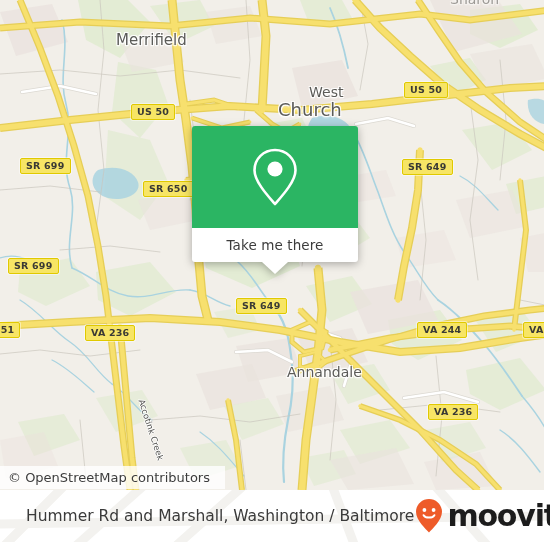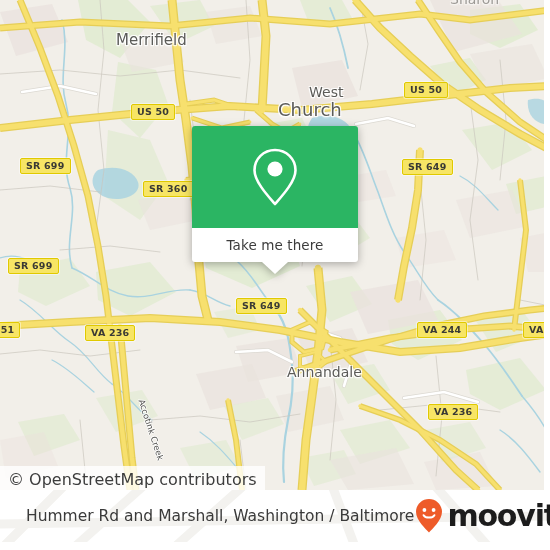--- a/index.html
+++ b/index.html
@@ -109,22 +109,22 @@
     border-top: 12px solid #ffffff;
   }
 
   
   #attribution {
     position: absolute;
     left: 0; top: 466px;
     background: rgba(255,255,255,.80);
     color: #3c3c3c;
     font-family: "DejaVu Sans", sans-serif;
-    font-size: 16px;
-    padding: 4px 8px 4px 8px;
+    font-size: 13px;
+    padding: 4px 15px 4px 8px;
     white-space: nowrap;
   }
 
   
   #footer {
     position: absolute;
     left: 0; top: 490px;
     width: 550px; height: 52px;
     background: #ffffff;
     display: flex;
@@ -382,21 +382,21 @@
 
     <div class="place-label" style="left:287px; top:365px; font-size:14px;">Annandale</div>
 
     <div class="place-label" style="left:450px; top:-8px; font-size:14px; opacity:.55;">Sharon</div>
 
     <div class="stream-label" style="left:146px; top:398px; transform:rotate(72deg);">Accotink Creek</div>
 
     <div class="shield" style="left:131px; top:104px;">US 50</div>
     <div class="shield" style="left:404px; top:82px;">US 50</div>
     <div class="shield" style="left:20px; top:158px;">SR 699</div>
-    <div class="shield" style="left:143px; top:181px;">SR 360</div>
+    <div class="shield" style="left:143px; top:181px;">SR 650</div>
     <div class="shield" style="left:402px; top:159px;">SR 649</div>
     <div class="shield" style="left:8px; top:258px;">SR 699</div>
     <div class="shield" style="left:236px; top:298px;">SR 649</div>
     <div class="shield" style="left:-12px; top:322px;">651</div>
     <div class="shield" style="left:85px; top:325px;">VA 236</div>
     <div class="shield" style="left:417px; top:322px;">VA 244</div>
     <div class="shield" style="left:523px; top:322px;">VA 244</div>
     <div class="shield" style="left:428px; top:404px;">VA 236</div>
 
     <div id="popup">

